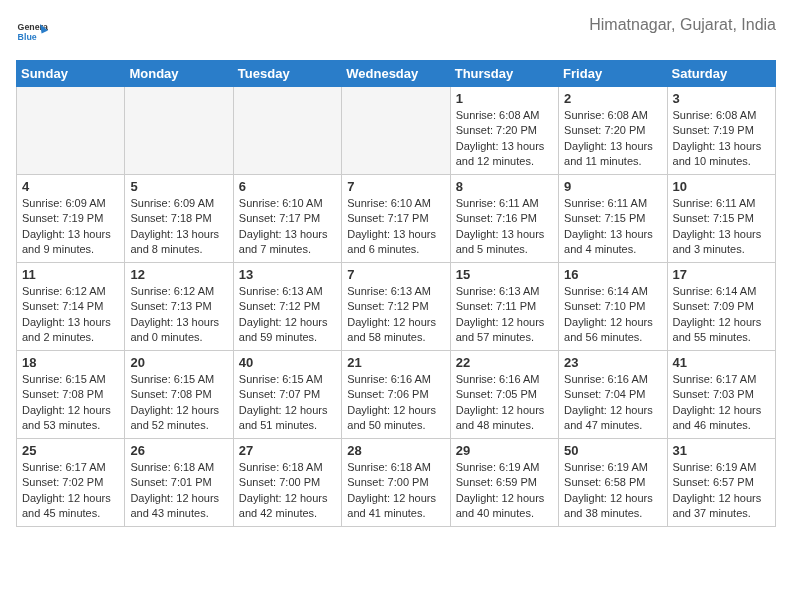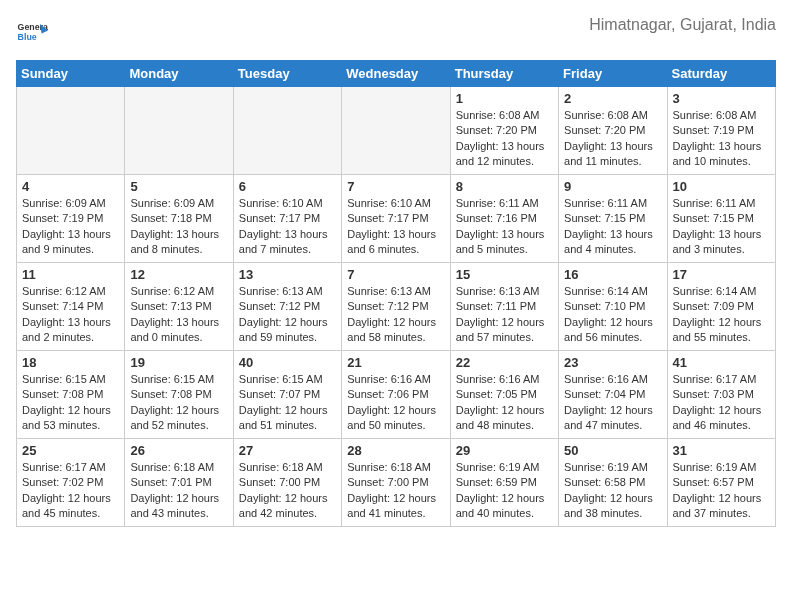--- a/index.html
+++ b/index.html
@@ -181,21 +181,21 @@
           <div class="day-number">17</div>
           <div class="day-info">Sunrise: 6:14 AM<br>Sunset: 7:09 PM<br>Daylight: 12 hours and 55 minutes.</div>
         </td>
       </tr>
       <tr>
         <td>
           <div class="day-number">18</div>
           <div class="day-info">Sunrise: 6:15 AM<br>Sunset: 7:08 PM<br>Daylight: 12 hours and 53 minutes.</div>
         </td>
         <td>
-          <div class="day-number">19</div>
+          <div class="day-number">20</div>
           <div class="day-info">Sunrise: 6:15 AM<br>Sunset: 7:08 PM<br>Daylight: 12 hours and 52 minutes.</div>
         </td>
         <td>
           <div class="day-number">40</div>
           <div class="day-info">Sunrise: 6:15 AM<br>Sunset: 7:07 PM<br>Daylight: 12 hours and 51 minutes.</div>
         </td>
         <td>
           <div class="day-number">21</div>
           <div class="day-info">Sunrise: 6:16 AM<br>Sunset: 7:06 PM<br>Daylight: 12 hours and 50 minutes.</div>
         </td>

